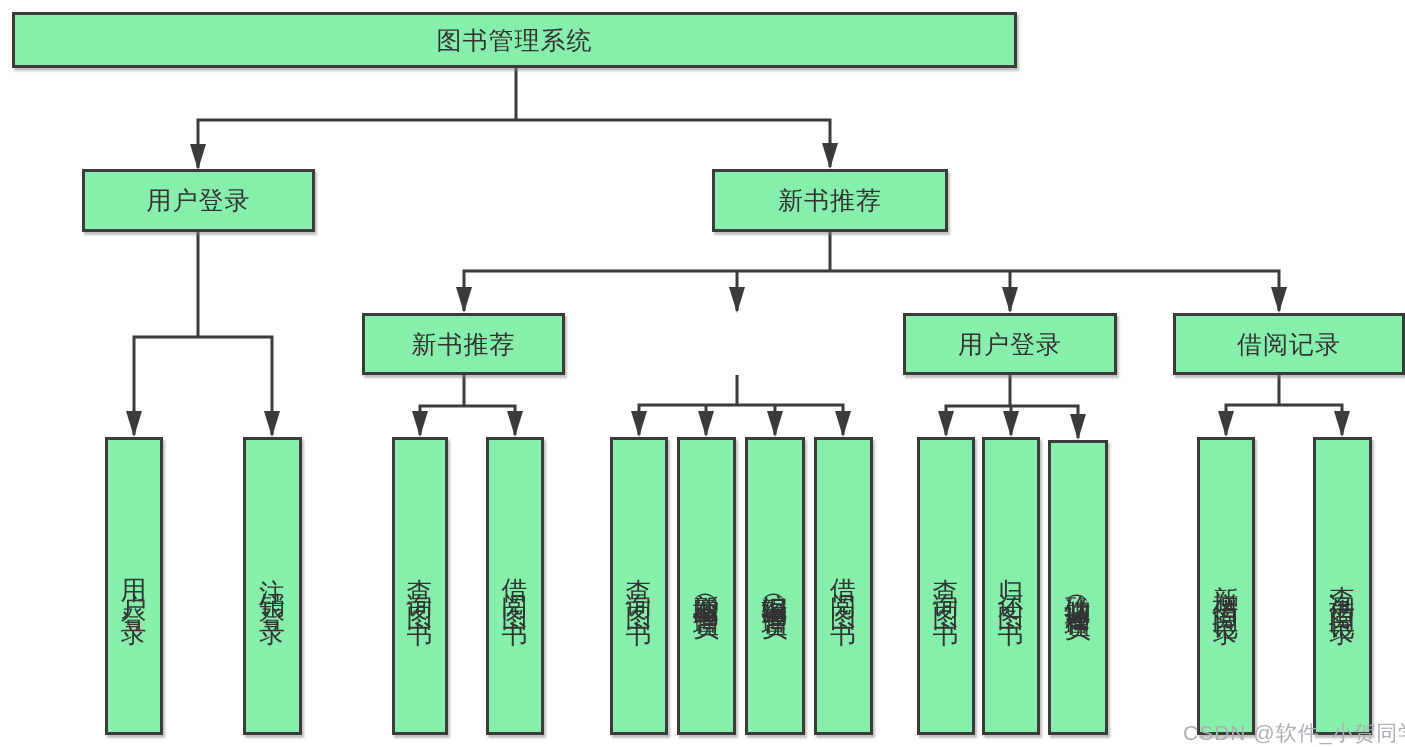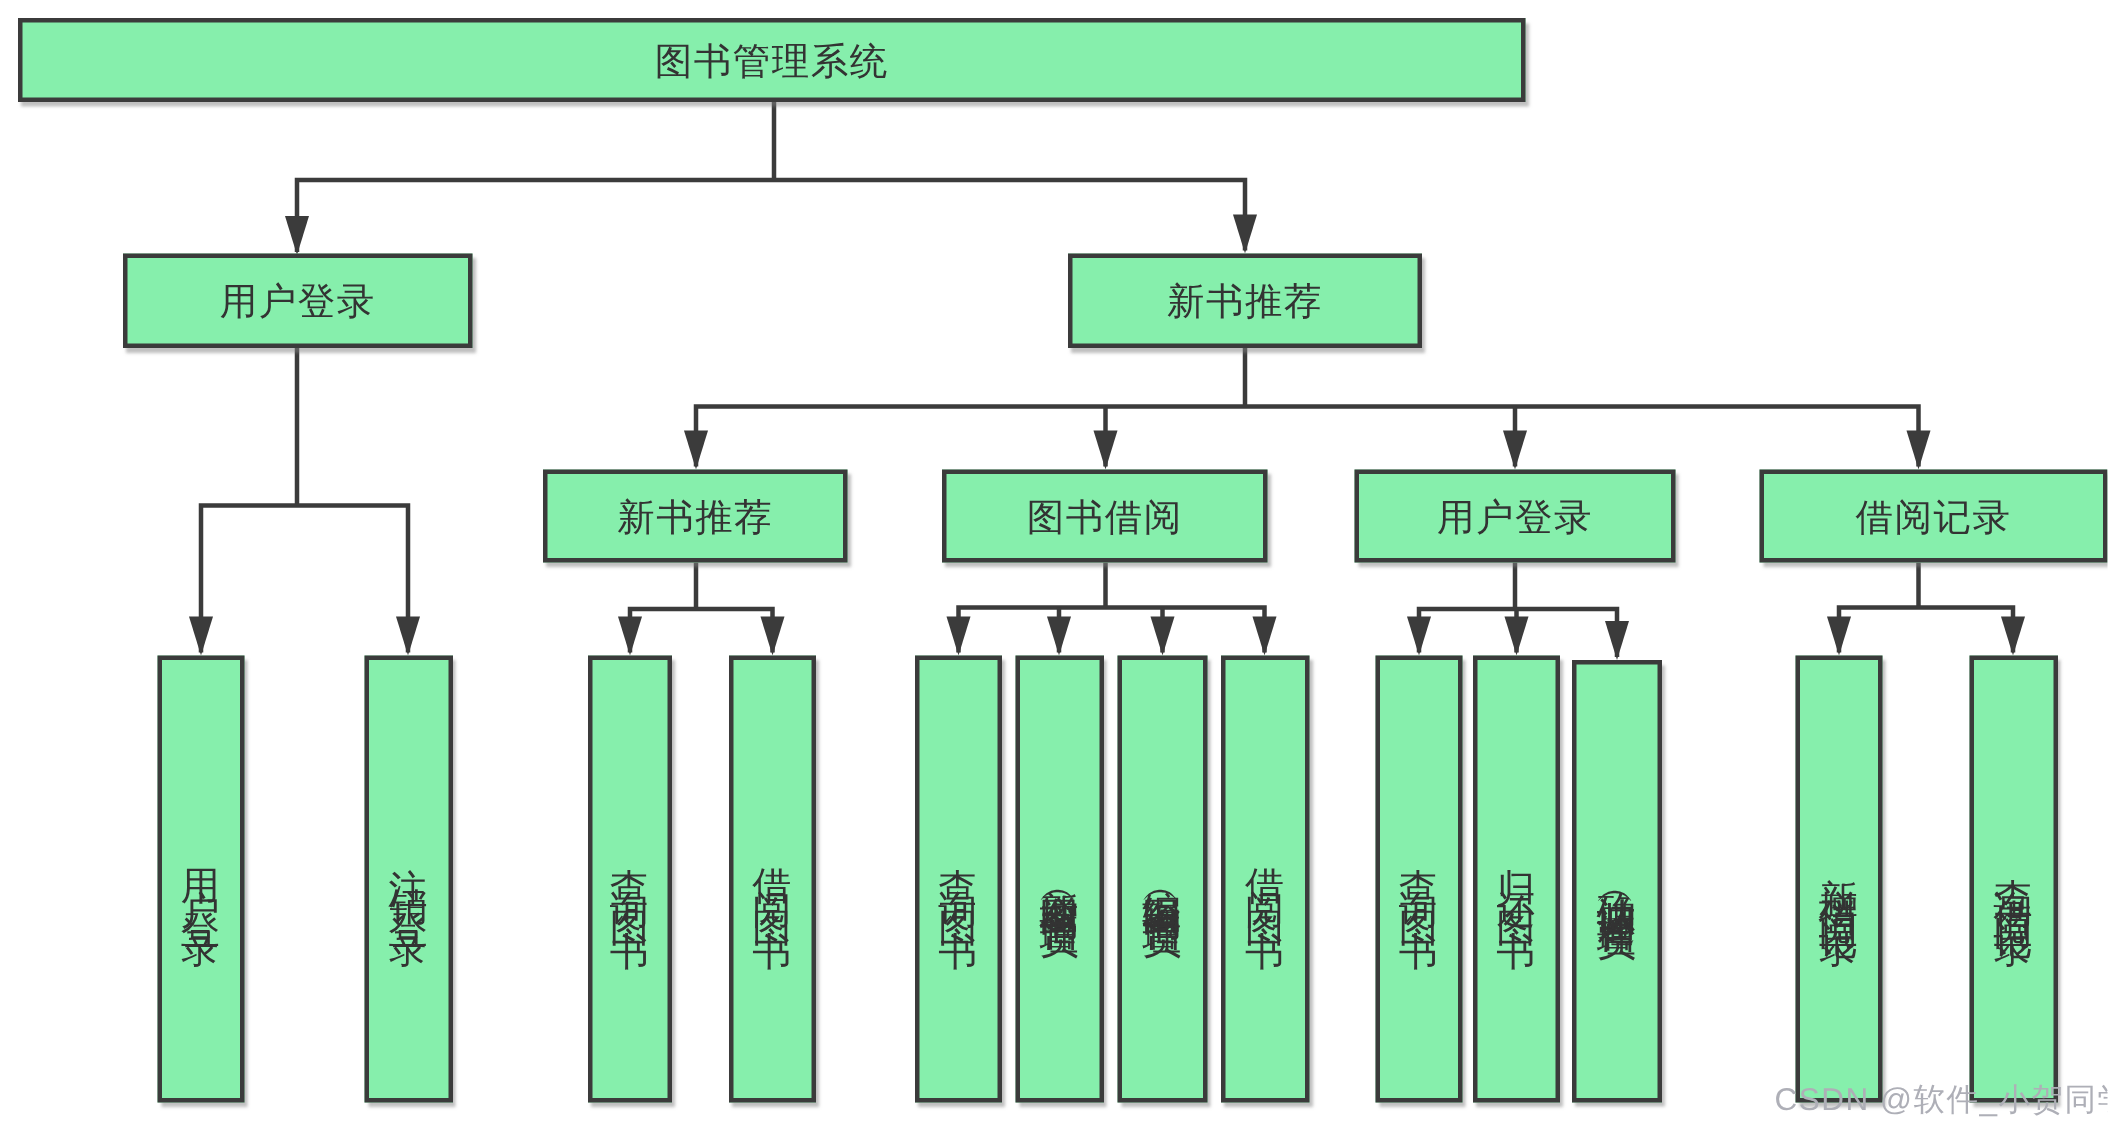--- a/index.html
+++ b/index.html
@@ -83,21 +83,20 @@
       <polygon points="1334,411 1350,411 1342,437"></polygon>
     </g>
   </svg>
 
   <div class="node hnode" style="left:12px;top:12px;width:1005px;height:56px">图书管理系统</div>
 
   <div class="node hnode" style="left:82px;top:169px;width:233px;height:63px">用户登录</div>
   <div class="node hnode" style="left:712px;top:169px;width:236px;height:63px">新书推荐</div>
 
   <div class="node hnode" style="left:362px;top:313px;width:203px;height:62px">新书推荐</div>
-  <div class="node hnode" style="left:628px;top:313px;width:217px;height:62px">图书借阅</div>
   <div class="node hnode" style="left:903px;top:313px;width:214px;height:62px">用户登录</div>
   <div class="node hnode" style="left:1173px;top:313px;width:232px;height:62px">借阅记录</div>
 
   <div class="node vnode ls-loose" style="left:105px;top:437px;width:58px;height:298px">
     <span>用户登录</span>
   </div>
   <div class="node vnode ls-loose" style="left:243px;top:437px;width:59px;height:298px">
     <span>注销登录</span>
   </div>
 

